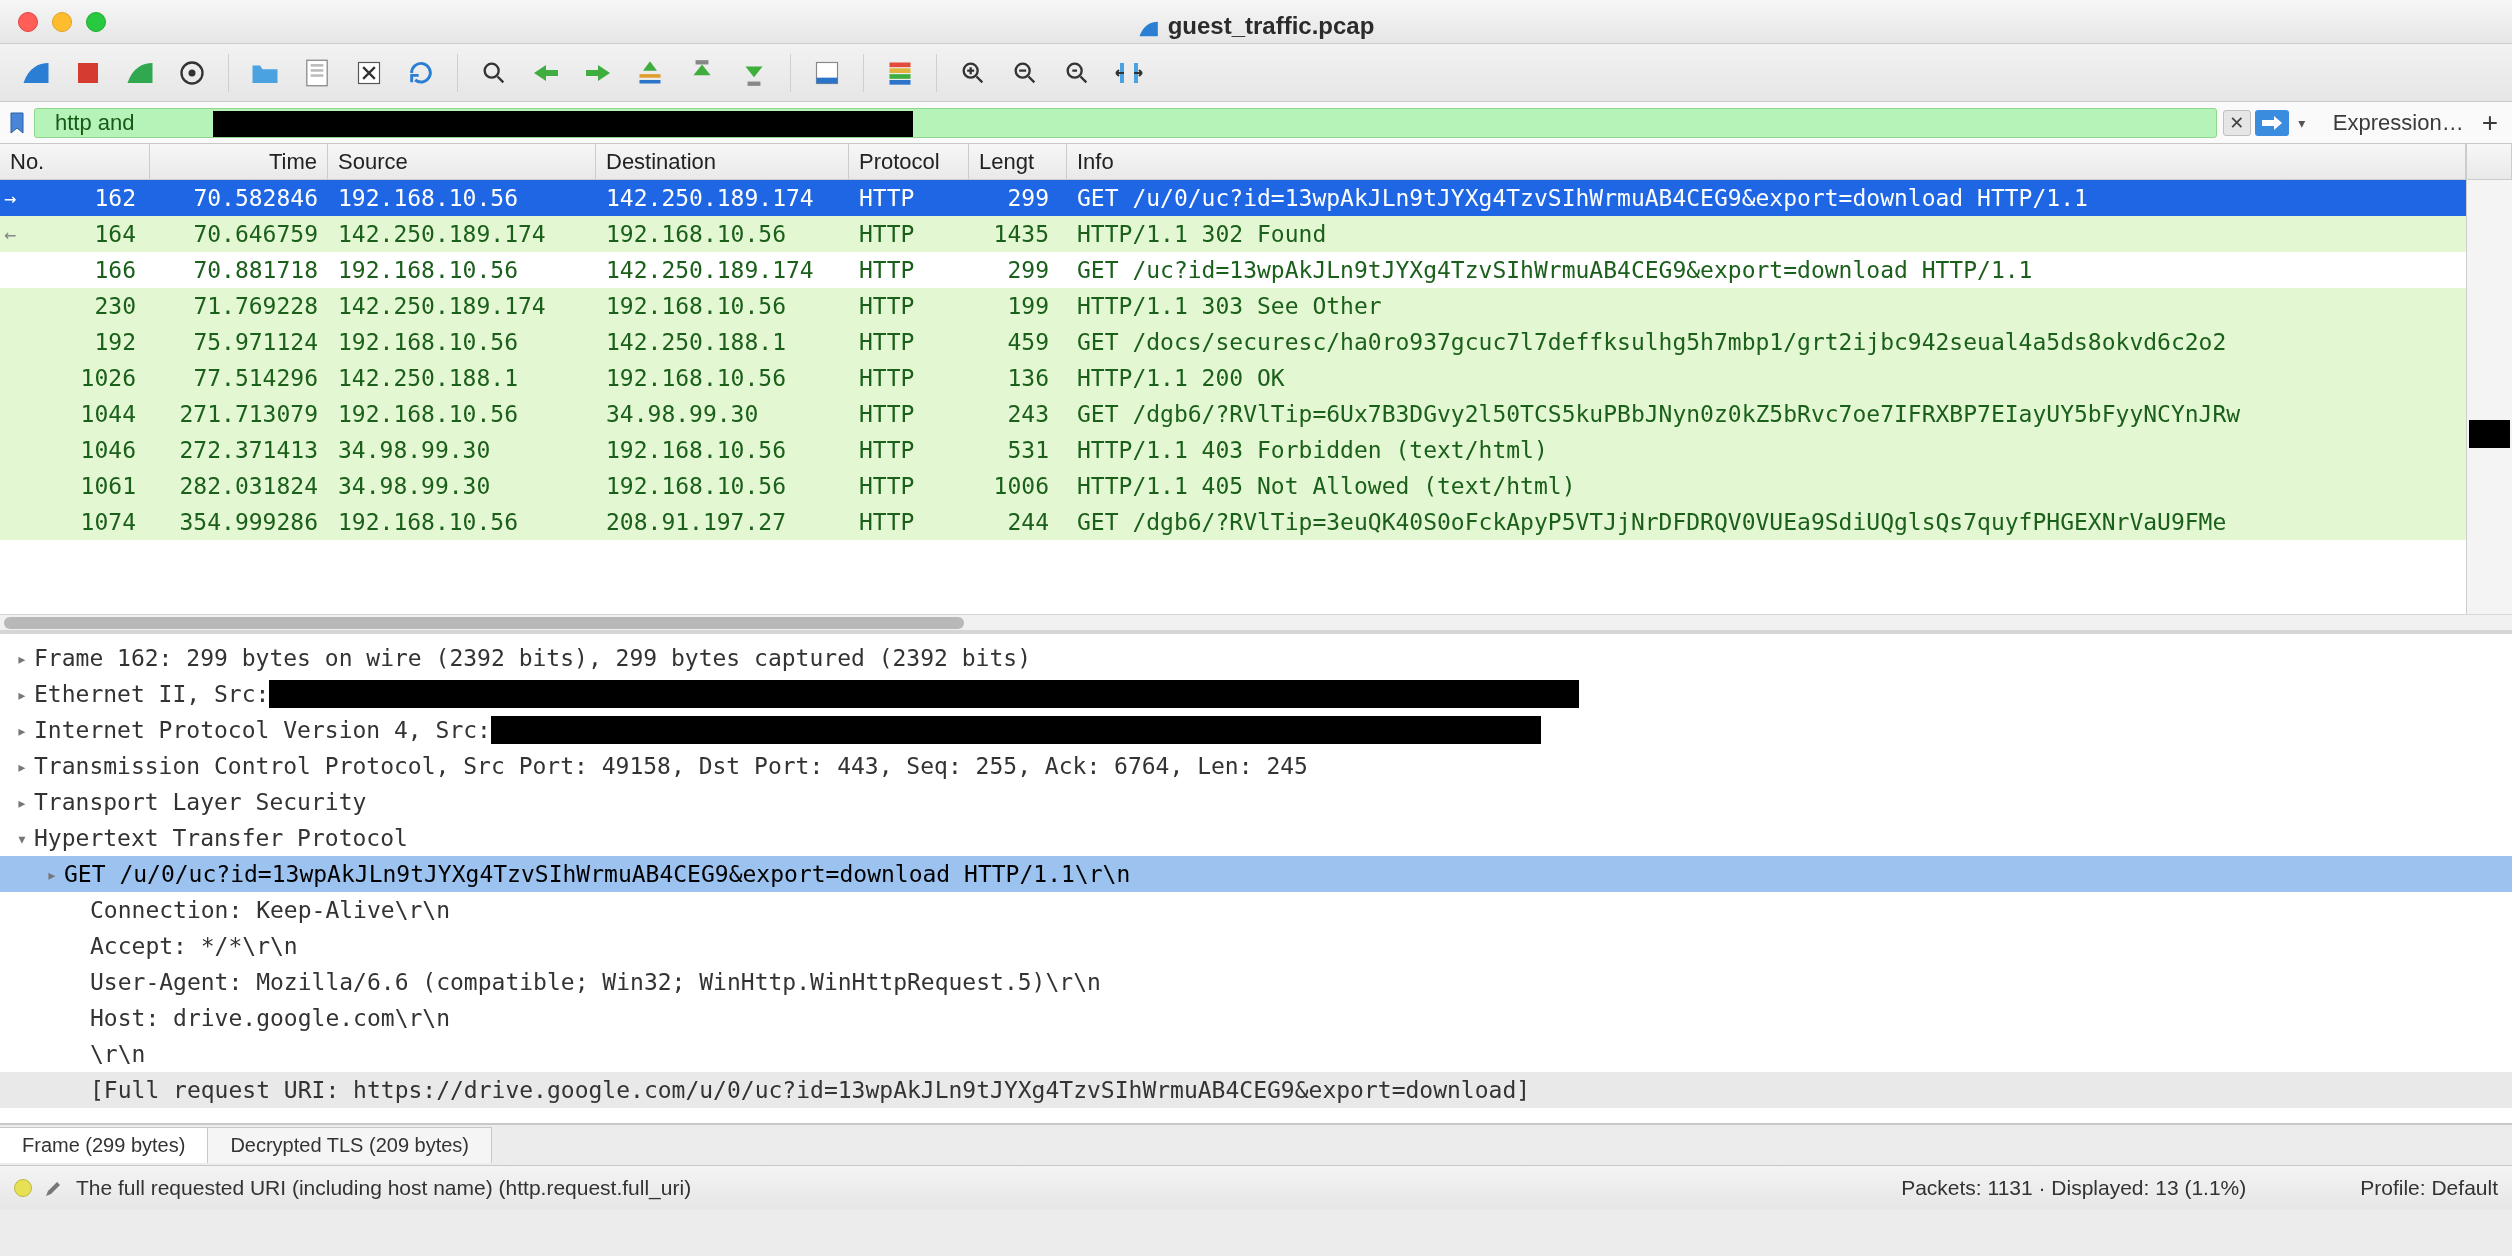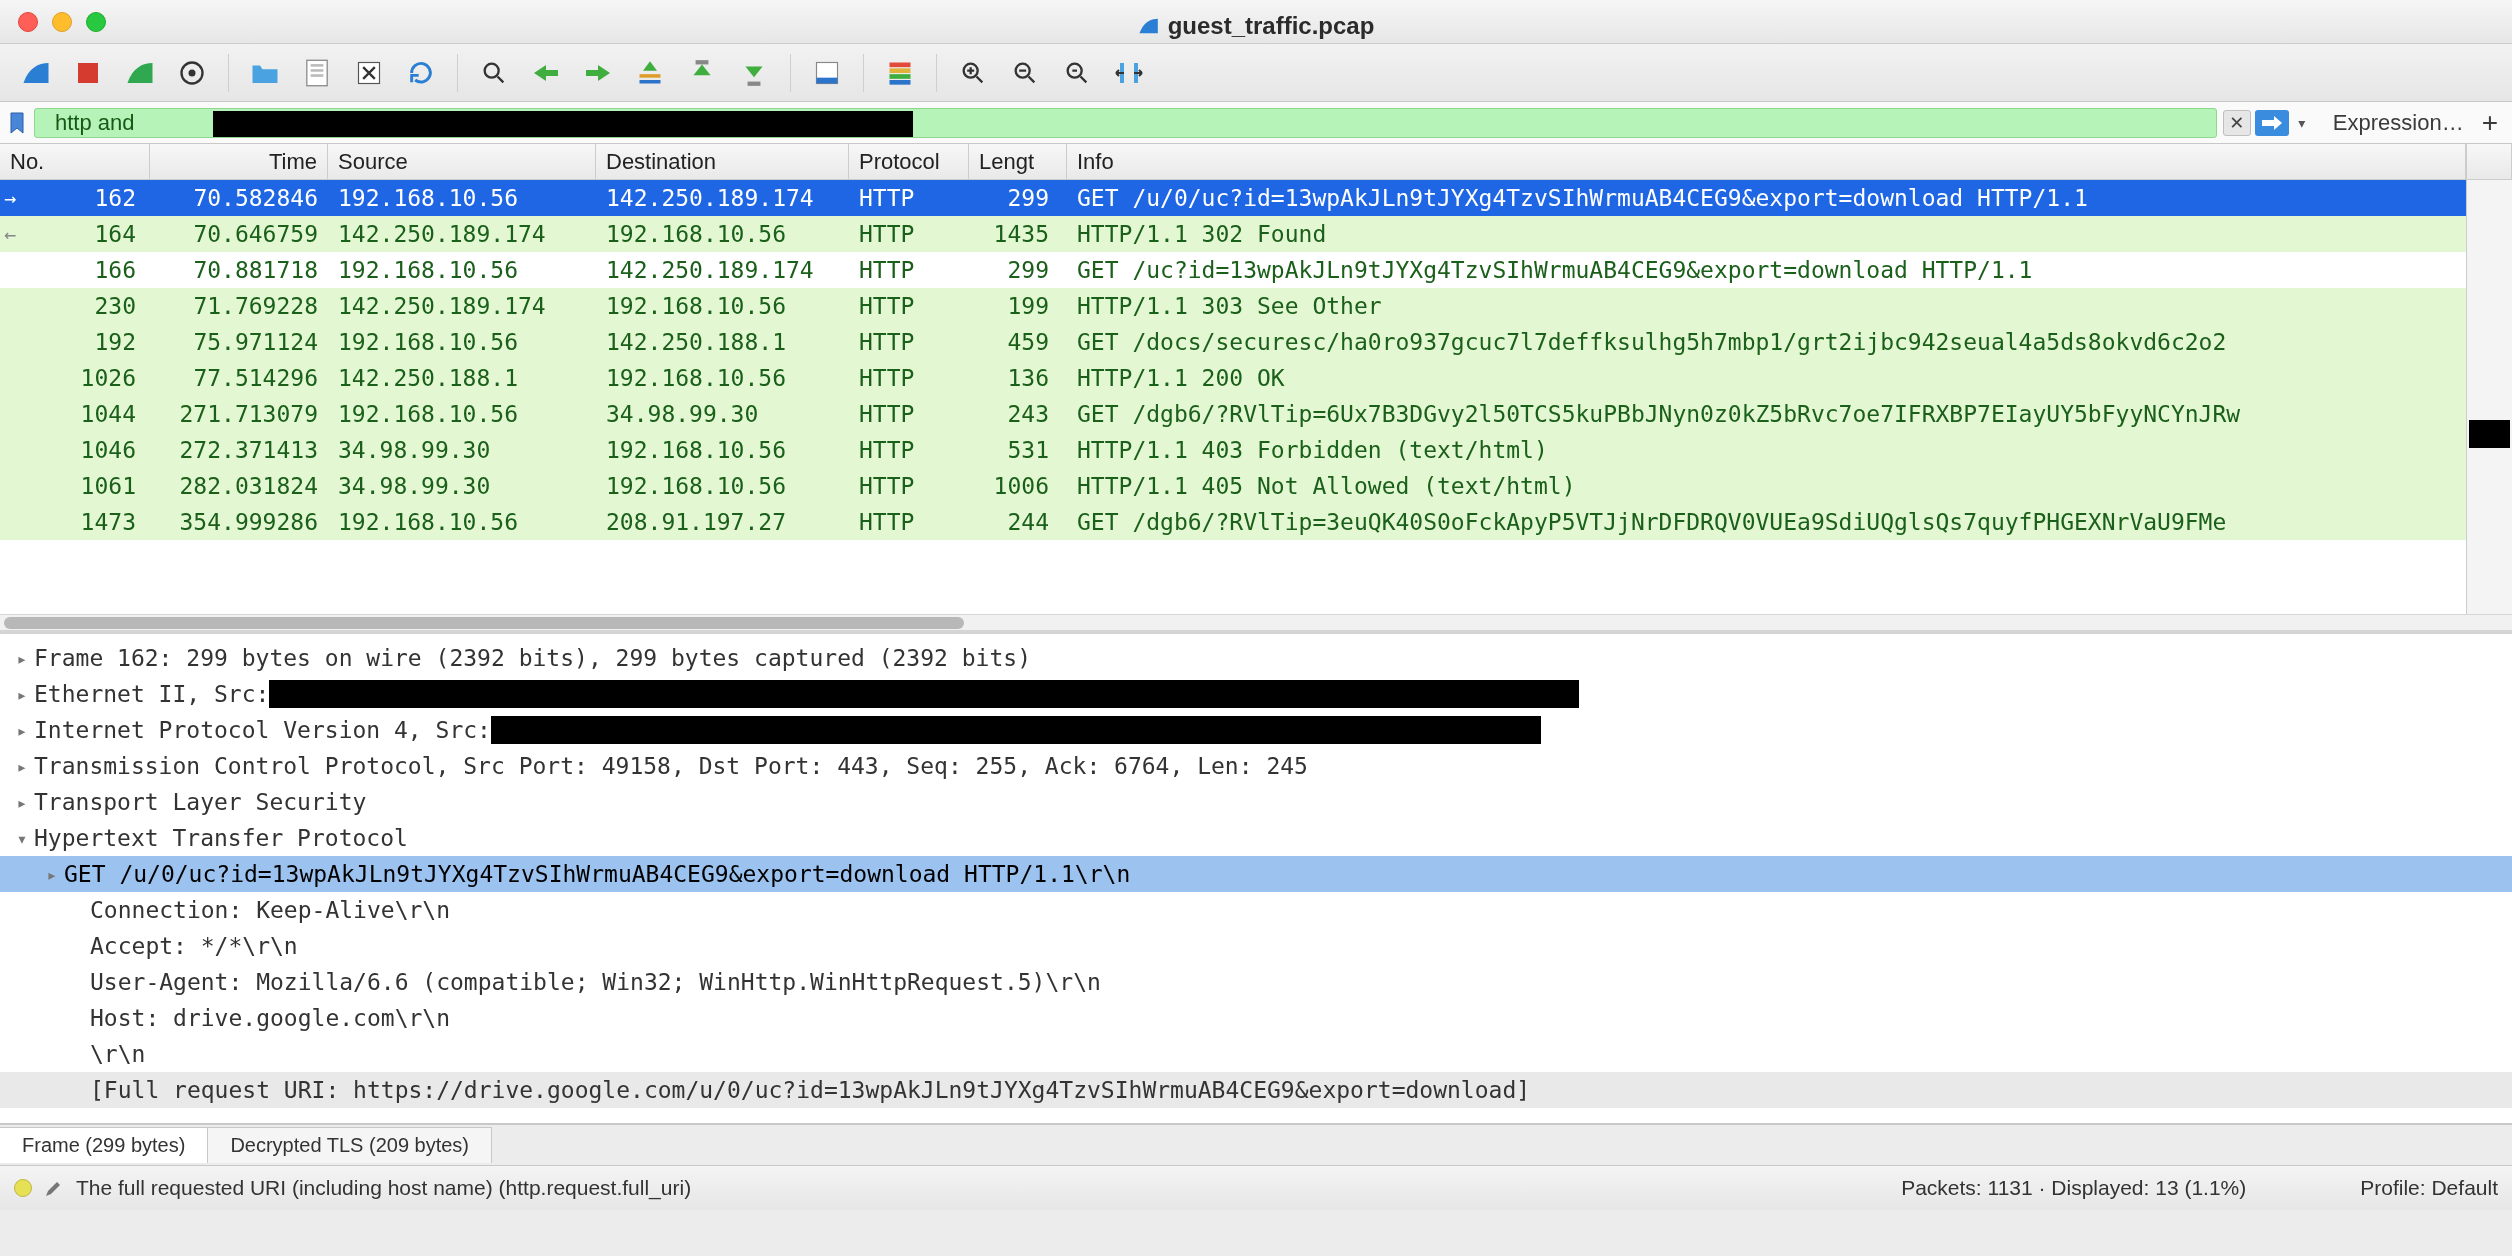--- a/index.html
+++ b/index.html
@@ -5,21 +5,21 @@
 * { margin: 0; padding: 0; box-sizing: border-box; }
 html, body { width: 2512px; height: 1256px; font-family: "Helvetica Neue", Arial, sans-serif; background: #ececec; overflow: hidden; }
 
 
 .titlebar { height: 44px; background: linear-gradient(#f6f6f6, #e6e6e6); border-bottom: 1px solid #ccc; display: flex; align-items: center; padding: 0 18px; position: relative; }
 .traffic { display: flex; gap: 14px; }
 .dot { width: 20px; height: 20px; border-radius: 50%; }
 .dot.red { background: #ff5f57; border: 1px solid #e0443e; }
 .dot.yellow { background: #ffbd2e; border: 1px solid #dea123; }
 .dot.green { background: #28c940; border: 1px solid #1dad2b; }
-.title-center { position: absolute; left: 50%; transform: translateX(-50%); display: flex; align-items: center; gap: 8px; font-size: 24px; font-weight: 600; color: #2b2b2b; margin-top: 8px; }
+.title-center { position: absolute; left: 50%; transform: translateX(-50%); display: flex; align-items: flex-end; gap: 8px; font-size: 24px; font-weight: 600; color: #2b2b2b; margin-top: 8px; }
 .ws-fin { width: 22px; height: 22px; }
 
 
 .toolbar { height: 58px; background: linear-gradient(#f2f2f2, #e6e6e6); border-bottom: 1px solid #c8c8c8; display: flex; align-items: center; padding: 0 14px; gap: 8px; }
 .tbtn { width: 44px; height: 44px; display: flex; align-items: center; justify-content: center; border-radius: 4px; }
 .sep { width: 1px; height: 38px; background: #cfcfcf; margin: 0 6px; }
 
 
 .filterbar { height: 42px; background: #fafafa; border-bottom: 1px solid #c8c8c8; display: flex; align-items: center; padding: 0 6px; gap: 6px; }
 .bookmark { width: 22px; height: 28px; display:flex; align-items:center; justify-content:center; }
@@ -343,21 +343,21 @@
         <div class="row grn">
           <div class="col-no">1061</div>
           <div class="col-time">282.031824</div>
           <div class="col-src">34.98.99.30</div>
           <div class="col-dst">192.168.10.56</div>
           <div class="col-proto">HTTP</div>
           <div class="col-len">1006</div>
           <div class="col-info">HTTP/1.1 405 Not Allowed  (text/html)</div>
         </div>
         <div class="row grn">
-          <div class="col-no">1473</div>
+          <div class="col-no">1074</div>
           <div class="col-time">354.999286</div>
           <div class="col-src">192.168.10.56</div>
           <div class="col-dst">208.91.197.27</div>
           <div class="col-proto">HTTP</div>
           <div class="col-len">244</div>
           <div class="col-info">GET /dgb6/?RVlTip=3euQK40S0oFckApyP5VTJjNrDFDRQV0VUEa9SdiUQglsQs7quyfPHGEXNrVaU9FMe</div>
         </div>
       </div>
     <div class="minimap">
       <div class="mm-blk" style="top:240px; height:28px;"></div>

